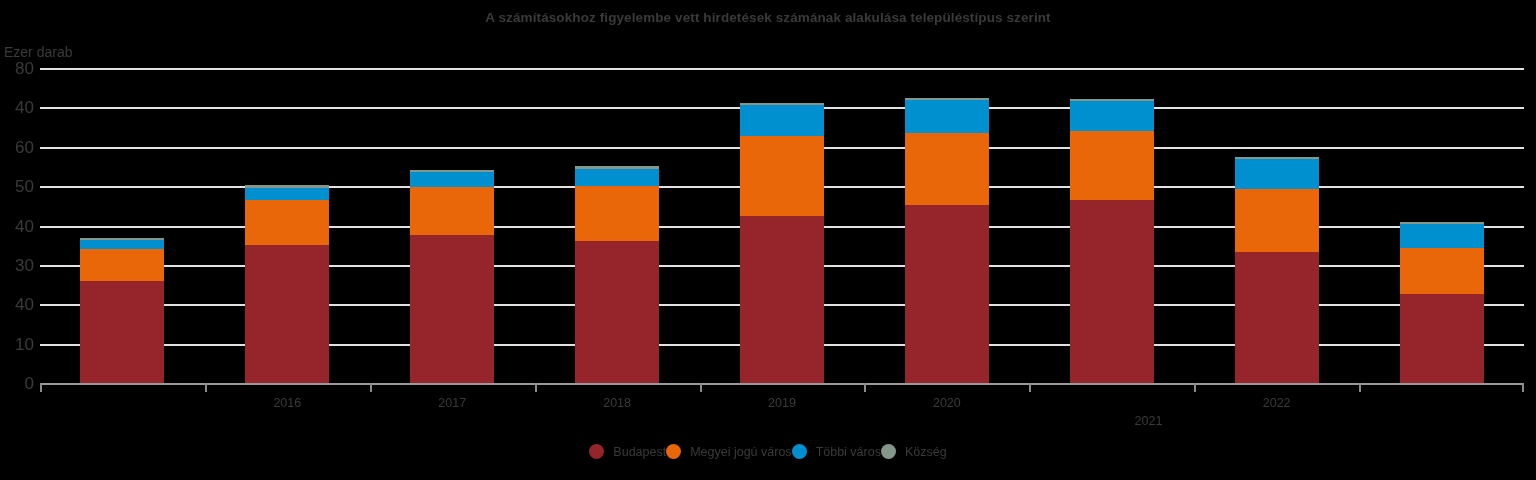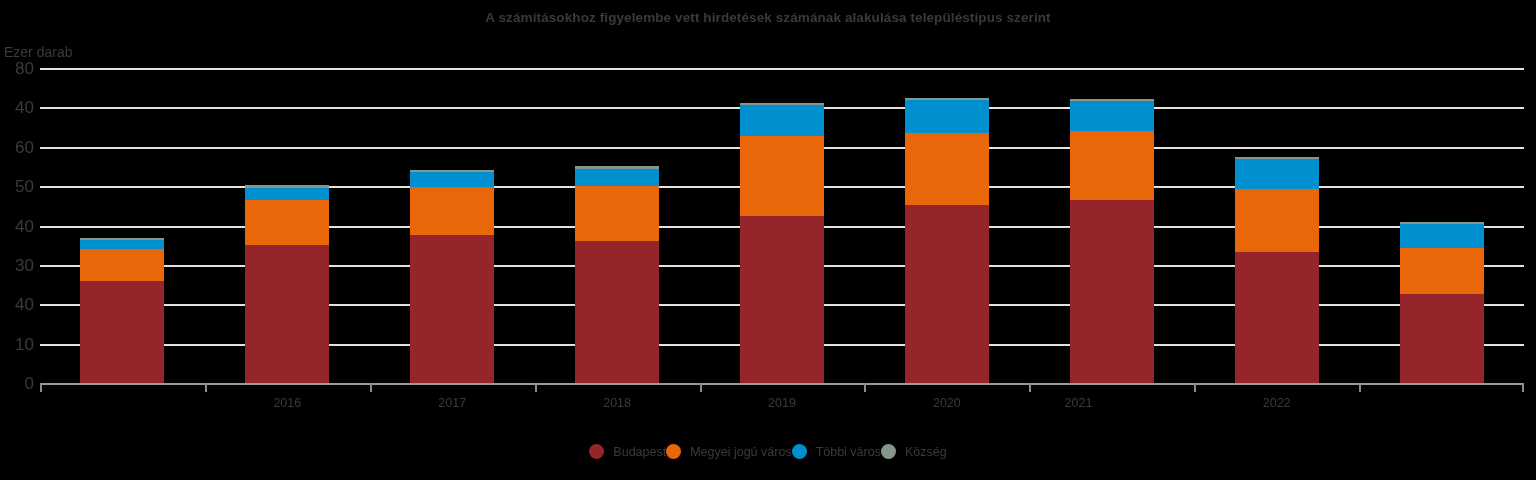--- a/index.html
+++ b/index.html
@@ -222,21 +222,21 @@
     <div class="xtick" style="left: 824.444px;"></div>
     <div class="xtick" style="left: 989.333px;"></div>
     <div class="xtick" style="left: 1154.22px;"></div>
     <div class="xtick" style="left: 1319.11px;"></div>
     <div class="xtick" style="left: 1482px;"></div>
     <div class="xlabel" style="left: 164.889px; width: 164.889px;">2016</div>
     <div class="xlabel" style="left: 329.778px; width: 164.889px;">2017</div>
     <div class="xlabel" style="left: 494.667px; width: 164.889px;">2018</div>
     <div class="xlabel" style="left: 659.556px; width: 164.889px; text-align: center;">2019</div>
     <div class="xlabel" style="left: 824.444px; width: 164.889px;">2020</div>
-    <div class="xlabel" style="left: 956px; width: 164.889px;">2021</div>
+    <div class="xlabel" style="left: 1026px; width: 164.889px; margin-top: 18px;">2021</div>
     <div class="xlabel" style="left: 1154.22px; width: 164.889px;">2022</div>
   </div>
 
 <div id="legend">
     <div class="legend-item">
       <span class="legend-dot" style="background: rgb(149, 37, 42);"></span>
       <span>Budapest</span>
     </div>
     <div class="legend-item">
       <span class="legend-dot" style="background: rgb(233, 103, 9);"></span>

